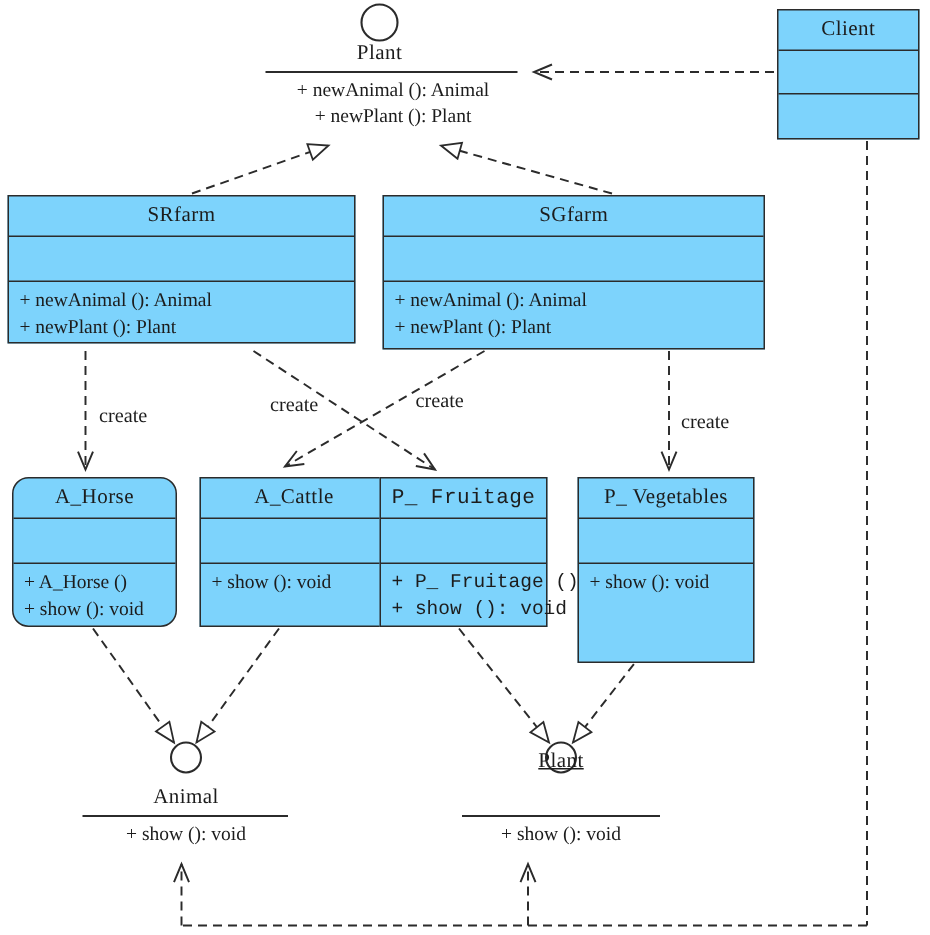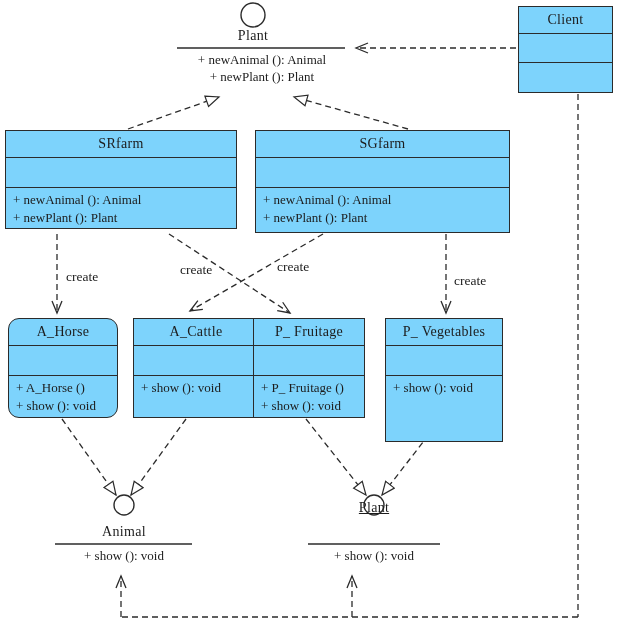--- a/index.html
+++ b/index.html
@@ -116,21 +116,21 @@
   </div>
 
   <div class="uml-class" style="left:133px;top:318px;width:126px;height:100px;">
     <div class="cmp title">A_Cattle</div>
     <div class="cmp attrs"></div>
     <div class="cmp methods">
       <div>+ show (): void</div>
     </div>
   </div>
 
-  <div class="uml-class" style="left:253px;top:318px;width:112px;height:100px;">
+  <div class="uml-class" style="left:253px;top:318px;width:112px;height:100px;font-family:Liberation Mono, monospace;">
     <div class="cmp title">P_ Fruitage</div>
     <div class="cmp attrs"></div>
     <div class="cmp methods">
       <div>+ P_ Fruitage ()</div>
       <div>+ show (): void</div>
     </div>
   </div>
 
   <div class="uml-class" style="left:385px;top:318px;width:118px;height:124px;">
     <div class="cmp title">P_ Vegetables</div>

